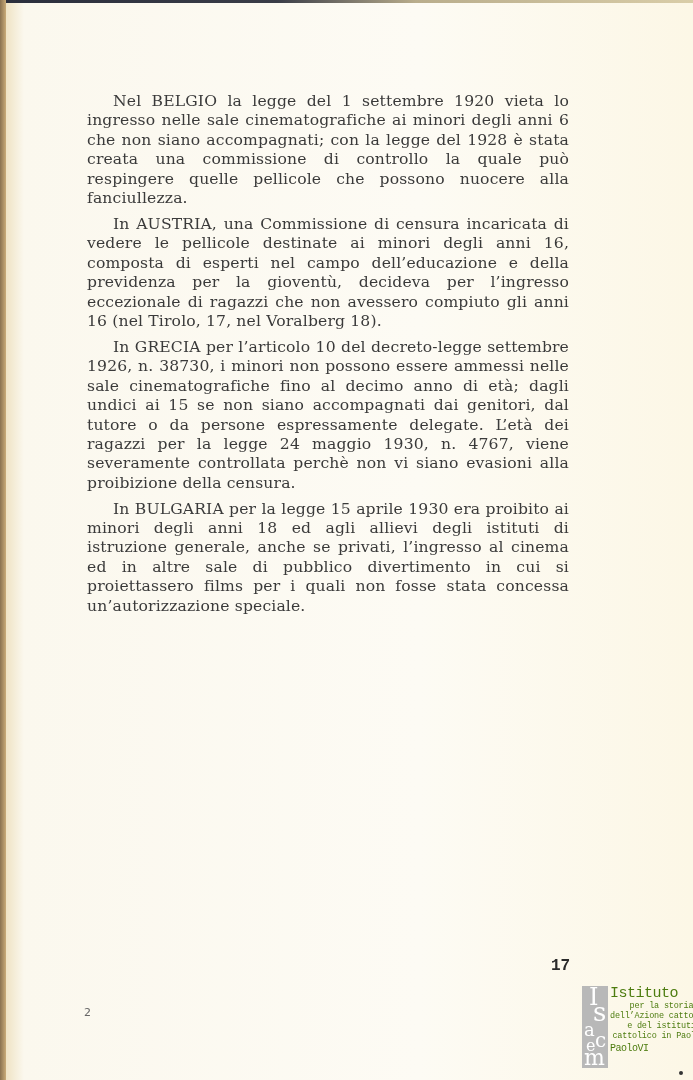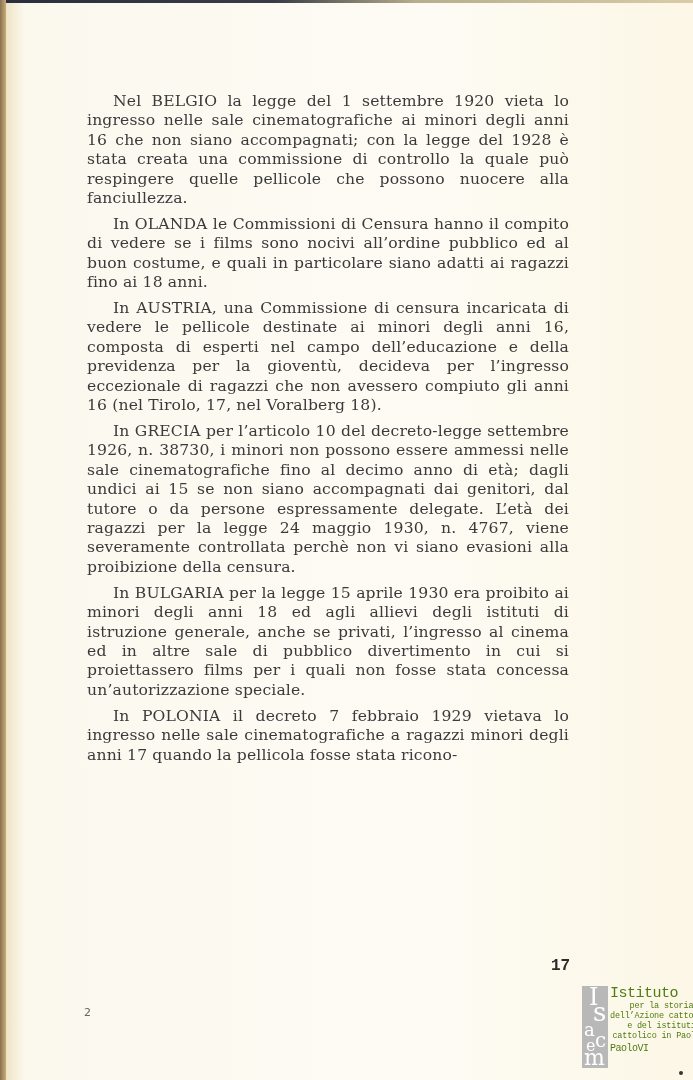--- a/index.html
+++ b/index.html
@@ -65,26 +65,24 @@
 </style>
 </head>
 <body>
 
 <div class="top-edge"></div>
 <div class="page">
 </div>
 <div class="left-edge"></div>
 
 <div class="text">
-  <p>Nel BELGIO la legge del 1 settembre 1920 vieta lo ingresso nelle sale cinematografiche ai minori degli anni 16 che non siano accompagnati; con la legge del 1928 è stata creata una commissione di controllo la quale può respingere quelle pellicole che possono nuo­cere alla fanciullezza.</p>
-  <p>In OLANDA le Commissioni di Censura hanno il compito di vedere se i films sono nocivi all’ordine pubblico ed al buon costume, e quali in particolare siano adatti ai ragazzi fino ai 18 anni.</p>
+  <p>Nel BELGIO la legge del 1 settembre 1920 vieta lo ingresso nelle sale cinematografiche ai minori degli anni 6 che non siano accompagnati; con la legge del 1928 è stata creata una commissione di controllo la quale può respingere quelle pellicole che possono nuo­cere alla fanciullezza.</p>
   <p>In AUSTRIA, una Commissione di censura incari­cata di vedere le pellicole destinate ai minori degli anni 16, composta di esperti nel campo dell’educa­zione e della previdenza per la gioventù, decideva per l’ingresso eccezionale di ragazzi che non avessero compiuto gli anni 16 (nel Tirolo, 17, nel Voralberg 18).</p>
   <p>In GRECIA per l’articolo 10 del decreto-legge set­tembre 1926, n. 38730, i minori non possono essere ammessi nelle sale cinematografiche fino al decimo anno di età; dagli undici ai 15 se non siano accom­pagnati dai genitori, dal tutore o da persone espressa­mente delegate. L’età dei ragazzi per la legge 24 mag­gio 1930, n. 4767, viene severamente controllata per­chè non vi siano evasioni alla proibizione della censura.</p>
   <p>In BULGARIA per la legge 15 aprile 1930 era proi­bito ai minori degli anni 18 ed agli allievi degli istituti di istruzione generale, anche se privati, l’ingresso al cinema ed in altre sale di pubblico divertimento in cui si proiettassero films per i quali non fosse stata con­cessa un’autorizzazione speciale.</p>
-  <p>In POLONIA il decreto 7 febbraio 1929 vietava lo ingresso nelle sale cinematografiche a ragazzi minori degli anni 17 quando la pellicola fosse stata ricono-</p>
 </div>
 
 <div class="page-number">17</div>
 <div class="sheet-number">2</div>
 
 <div class="logo">
   <div class="logo-mark"></div>
   <div class="logo-letters">
     <span style="left:7px;top:1px;font-size:24px;">I</span>
     <span style="left:11px;top:16px;font-size:26px;">s</span>

